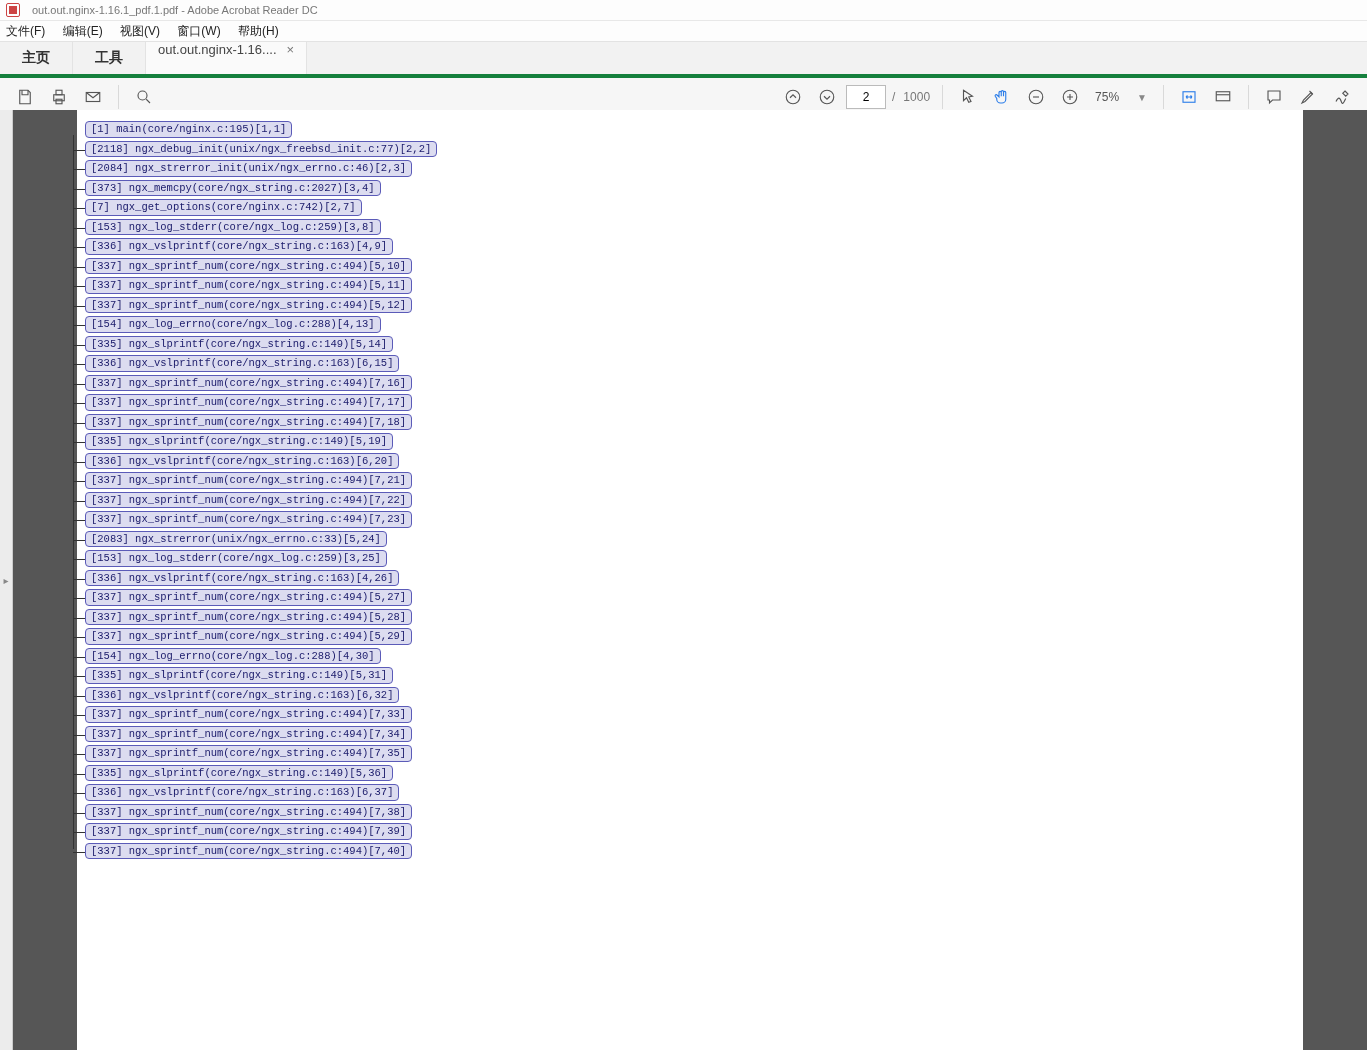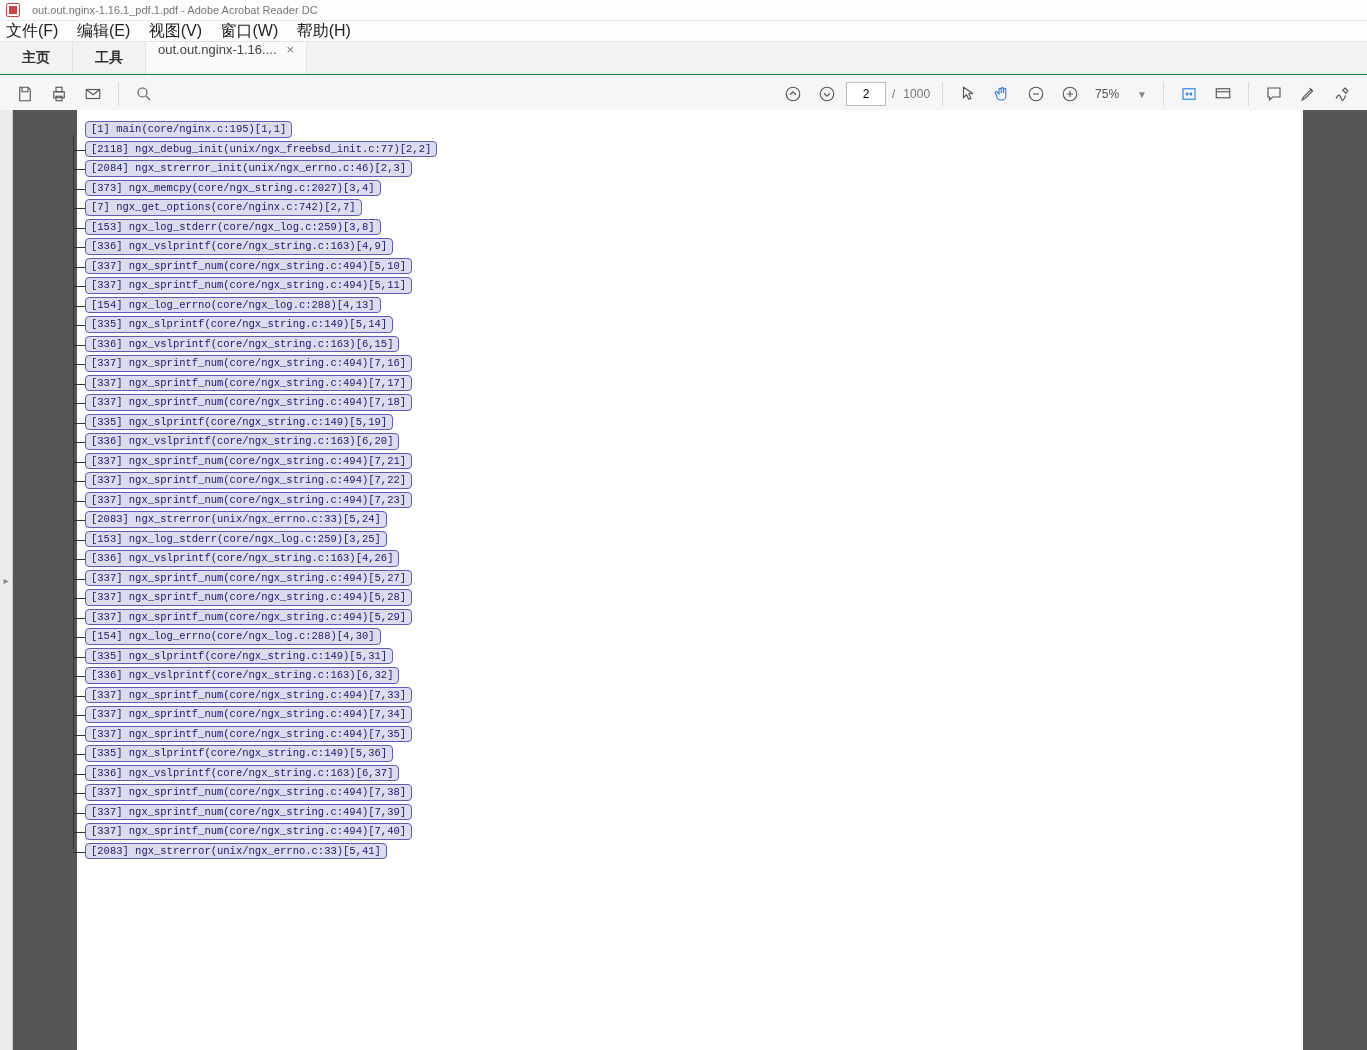--- a/index.html
+++ b/index.html
@@ -4,25 +4,25 @@
 <style>
 html,body{margin:0;padding:0;font-family:"Microsoft YaHei","Segoe UI",sans-serif;font-size:12px;background:#fff;color:#333;overflow:hidden}
 body{width:1367px;height:1050px;position:relative}
 
 
 .titlebar{height:20px;line-height:20px;padding:0 6px;font-size:11px;color:#777;border-bottom:1px solid #e8e8e8;background:#fdfdfd;display:flex;align-items:center;gap:12px}
 .titlebar .pdf-ico{width:12px;height:12px;border:1px solid #c44;border-radius:2px;display:inline-block;position:relative}
 .titlebar .pdf-ico::after{content:"";position:absolute;inset:2px;background:#c44}
 
 
-.menubar{height:20px;line-height:20px;padding:0 6px;font-size:16px;color:#222;background:#fdfdfd}
+.menubar{height:20px;line-height:20px;padding:0 6px;font-size:12px;color:#222;background:#fdfdfd}
 .menubar span{margin-right:14px;cursor:default}
 
 
-.tabstrip{height:32px;background:#f2f2f2;border-top:1px solid #e3e3e3;border-bottom:1px solid #15803d;display:flex;align-items:stretch;font-size:14px}
+.tabstrip{height:32px;background:#f2f2f2;border-top:1px solid #e3e3e3;border-bottom:4px solid #15803d;display:flex;align-items:stretch;font-size:14px}
 .bigtab{padding:0 22px;display:flex;align-items:center;color:#333;border-right:1px solid #e3e3e3;cursor:default}
 .bigtab.bold{font-weight:600}
 .doc-tab{background:#fafafa;display:flex;align-items:flex-start;padding:0 12px;gap:10px;color:#444;font-size:13px;border-right:1px solid #e3e3e3}
 .doc-tab .x{font-size:13px;color:#777}
 
 
 .toolbar{height:38px;background:#f6f6f6;border-bottom:1px solid #d9d9d9;display:flex;align-items:center;padding:0 10px;gap:4px}
 .tb-spacer{flex:1}
 .tb-btn{width:30px;height:30px;display:flex;align-items:center;justify-content:center;color:#555;border-radius:3px}
 .tb-btn svg{width:18px;height:18px;stroke:#555;fill:none;stroke-width:1.5}
@@ -191,20 +191,21 @@
           <div class="row"><span class="node">[1] main(core/nginx.c:195)[1,1]</span><div class="kids">
               <div class="row"><span class="node">[2118] ngx_debug_init(unix/ngx_freebsd_init.c:77)[2,2]</span></div>
               <div class="row"><span class="node">[2084] ngx_strerror_init(unix/ngx_errno.c:46)[2,3]</span><div class="kids">
                   <div class="row"><span class="node">[373] ngx_memcpy(core/ngx_string.c:2027)[3,4]</span></div>
                 </div></div>
               <div class="row"><span class="node">[7] ngx_get_options(core/nginx.c:742)[2,7]</span><div class="kids">
                   <div class="row"><span class="node">[153] ngx_log_stderr(core/ngx_log.c:259)[3,8]</span><div class="kids">
                       <div class="row"><span class="node">[336] ngx_vslprintf(core/ngx_string.c:163)[4,9]</span><div class="kids">
                           <div class="row"><span class="node">[337] ngx_sprintf_num(core/ngx_string.c:494)[5,10]</span></div>
                           <div class="row"><span class="node">[337] ngx_sprintf_num(core/ngx_string.c:494)[5,11]</span></div>
+                          <div class="row"><span class="node">[337] ngx_sprintf_num(core/ngx_string.c:494)[5,12]</span></div>
                         </div></div>
                       <div class="row"><span class="node">[154] ngx_log_errno(core/ngx_log.c:288)[4,13]</span><div class="kids">
                           <div class="row"><span class="node">[335] ngx_slprintf(core/ngx_string.c:149)[5,14]</span><div class="kids">
                               <div class="row"><span class="node">[336] ngx_vslprintf(core/ngx_string.c:163)[6,15]</span><div class="kids">
                                   <div class="row"><span class="node">[337] ngx_sprintf_num(core/ngx_string.c:494)[7,16]</span></div>
                                   <div class="row"><span class="node">[337] ngx_sprintf_num(core/ngx_string.c:494)[7,17]</span></div>
                                   <div class="row"><span class="node">[337] ngx_sprintf_num(core/ngx_string.c:494)[7,18]</span></div>
                                 </div></div>
                             </div></div>
                           <div class="row"><span class="node">[335] ngx_slprintf(core/ngx_string.c:149)[5,19]</span><div class="kids">
@@ -231,21 +232,20 @@
                                   <div class="row"><span class="node">[337] ngx_sprintf_num(core/ngx_string.c:494)[7,35]</span></div>
                                 </div></div>
                             </div></div>
                           <div class="row"><span class="node">[335] ngx_slprintf(core/ngx_string.c:149)[5,36]</span><div class="kids">
                               <div class="row"><span class="node">[336] ngx_vslprintf(core/ngx_string.c:163)[6,37]</span><div class="kids">
                                   <div class="row"><span class="node">[337] ngx_sprintf_num(core/ngx_string.c:494)[7,38]</span></div>
                                   <div class="row"><span class="node">[337] ngx_sprintf_num(core/ngx_string.c:494)[7,39]</span></div>
                                   <div class="row"><span class="node">[337] ngx_sprintf_num(core/ngx_string.c:494)[7,40]</span></div>
                                 </div></div>
                             </div></div>
-                          <div class="row"><span class="node">[2083] ngx_strerror(unix/ngx_errno.c:33)[5,41]</span></div>
                         </div></div>
                     </div></div>
                 </div></div>
             </div></div>
         </div>
     </div>
   </div>
 </div>
 
 </body></html>

